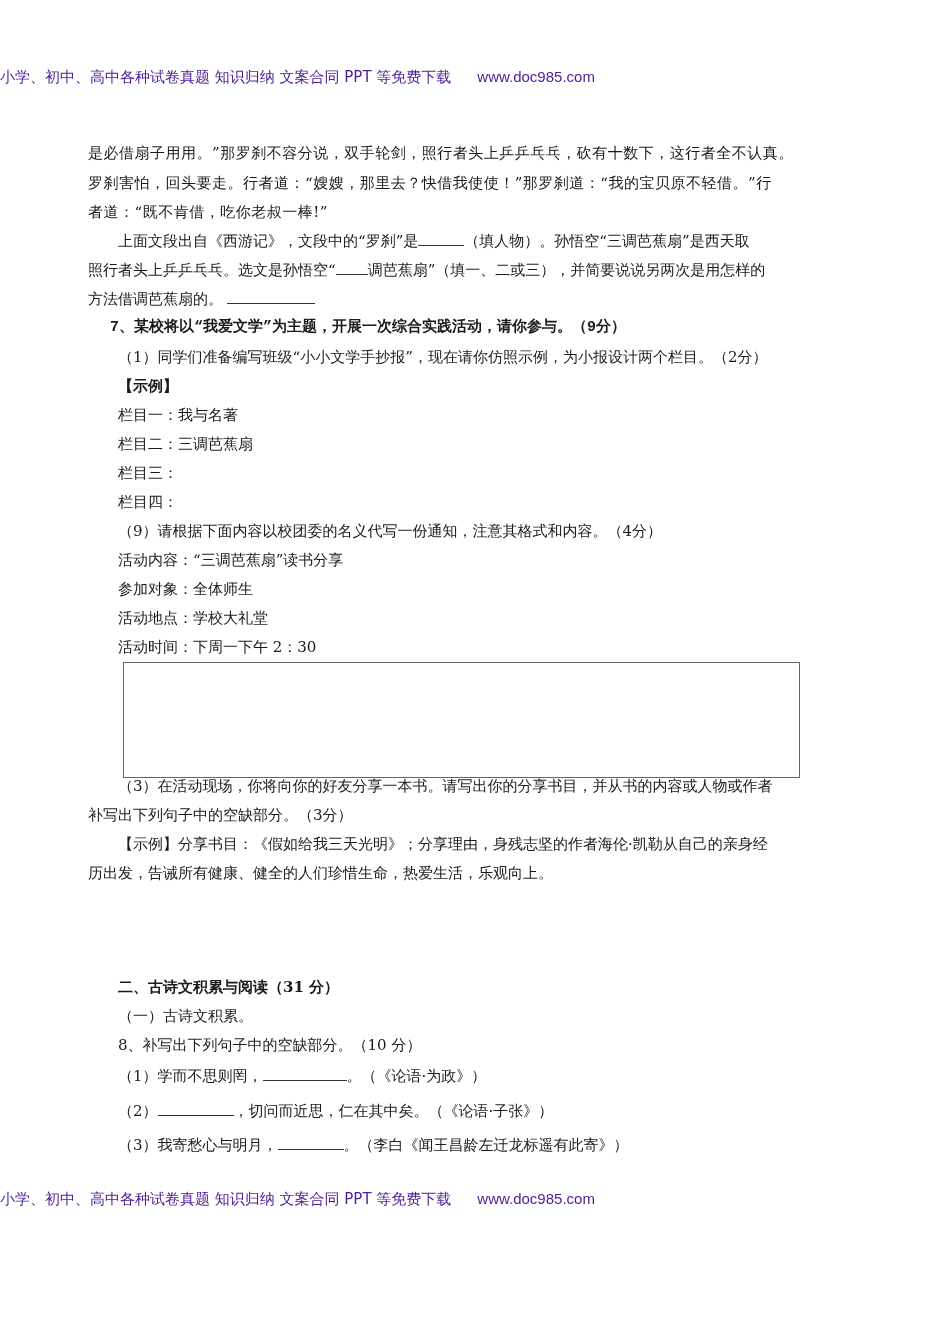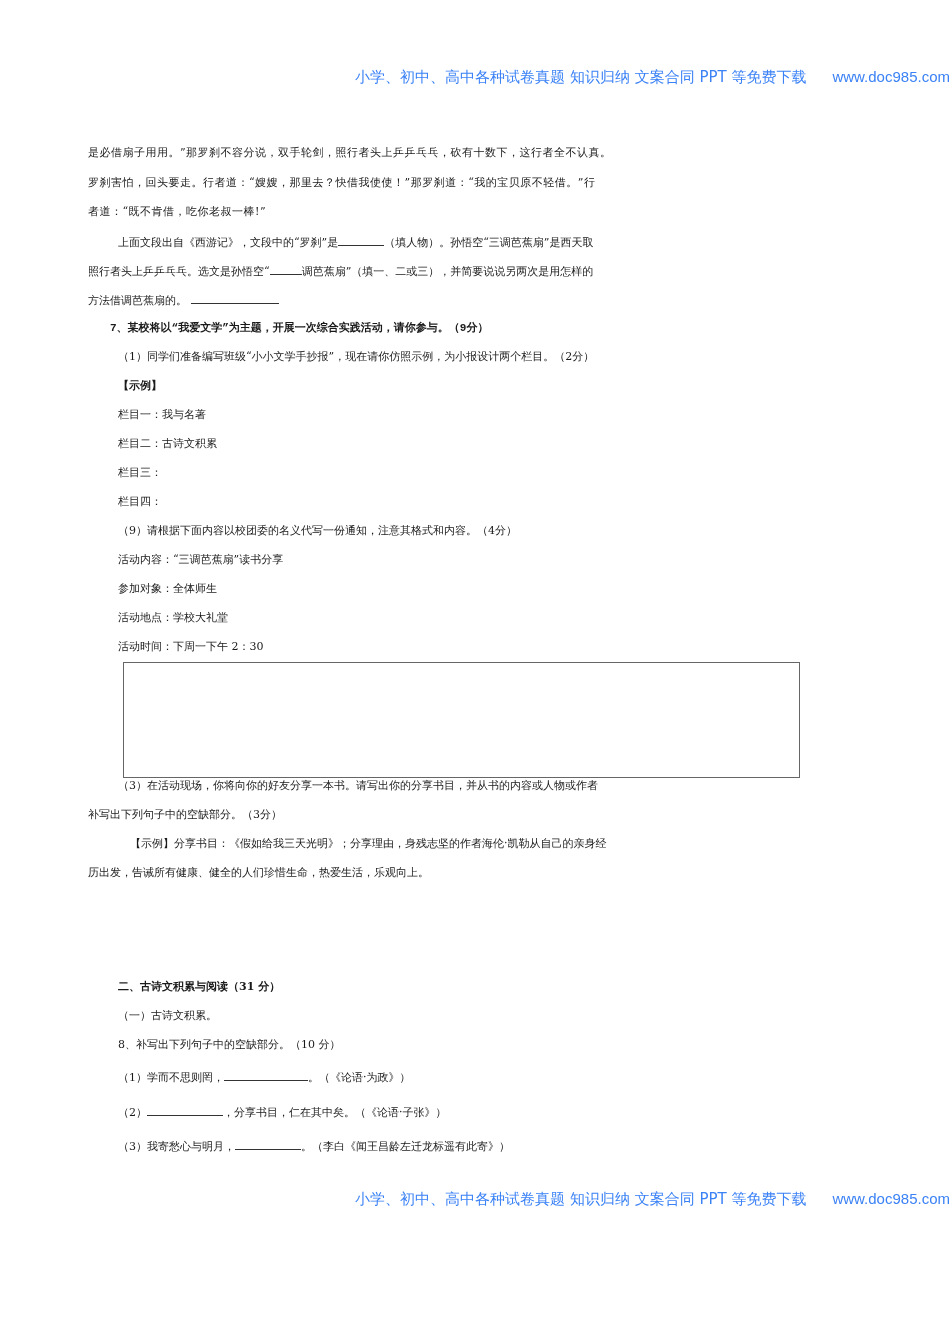--- a/index.html
+++ b/index.html
@@ -2,30 +2,30 @@
 <html><head>
   <meta charset="utf-8">
   <style>
     html, body { margin: 0; padding: 0; background: #ffffff; }
     body {
       width: 950px; height: 1344px; position: relative; overflow: hidden;
       font-family: "DejaVu Serif", "Liberation Serif", serif;
       color: #1a1a1a;
     }
     .header, .footer {
-      position: absolute; left: 0; width: 950px; text-align: right;
-      font-size: 15px; color: #3b82f6;
+      position: absolute; left: 0; width: 950px; text-align: left;
+      font-size: 15px; color: #4c1d95;
       font-family: "DejaVu Sans", "Liberation Sans", sans-serif;
       white-space: nowrap;
     }
     .header { top: 68px; }
     .footer { top: 1190px; }
     .header .url, .footer .url { margin-left: 26px; font-family: "Liberation Sans", sans-serif; font-size: 15px; }
     .line {
-      position: absolute; font-size: 11px; line-height: 20px; white-space: nowrap;
+      position: absolute; font-size: 15px; line-height: 20px; white-space: nowrap;
     }
     .kai { font-family: "DejaVu Serif", serif; letter-spacing: 0.5px; }
     .bold { font-weight: bold; }
     .blank { display: inline-block; border-bottom: 1px solid #333; height: 14px; vertical-align: baseline; }
     .notice-box {
       position: absolute; left: 123px; top: 662px; width: 677px; height: 116px;
       border: 1px solid #666; background: #fff; box-sizing: border-box;
     }
   </style>
 </head>
@@ -46,46 +46,46 @@
   <span>照行者头上乒乒乓乓。选文是孙悟空“</span><span class="blank" style="width:32px;"></span><span>调芭蕉扇”（填一、二或三），并简要说说另两次是用怎样的</span>
 </div>
 <div class="line" style="left:88px; top:289px;">
   <span>方法借调芭蕉扇的。</span><span class="blank" style="width:88px; margin-left:4px;"></span>
 </div>
 
 <div class="line" style="left:110px; top:318px;font-family:Liberation Mono, monospace;"><span class="bold">7、某校将以“我爱文学”为主题，开展一次综合实践活动，请你参与。（9分）</span></div>
 <div class="line" style="left:118px; top:347px;">（1）同学们准备编写班级“小小文学手抄报”，现在请你仿照示例，为小报设计两个栏目。（2分）</div>
 <div class="line bold" style="left:118px; top:376px;">【示例】</div>
 <div class="line" style="left:118px; top:405px;">栏目一：我与名著</div>
-<div class="line" style="left:118px; top:434px;">栏目二：古诗文积累</div>
+<div class="line" style="left:118px; top:434px;">栏目二：三调芭蕉扇</div>
 <div class="line" style="left:118px; top:463px;">栏目三：</div>
 <div class="line" style="left:118px; top:492px;">栏目四：</div>
 <div class="line" style="left:118px; top:521px;">（9）请根据下面内容以校团委的名义代写一份通知，注意其格式和内容。（4分）</div>
 <div class="line" style="left:118px; top:550px;">活动内容：“三调芭蕉扇”读书分享</div>
-<div class="line" style="left:118px; top:579px;font-family:Liberation Mono, monospace;">参加对象：全体师生</div>
+<div class="line" style="left:118px; top:579px;">参加对象：全体师生</div>
 <div class="line" style="left:118px; top:608px;">活动地点：学校大礼堂</div>
 <div class="line" style="left:118px; top:637px;">活动时间：下周一下午 2：30</div>
 
 <div class="line" style="left:118px; top:776px;">（3）在活动现场，你将向你的好友分享一本书。请写出你的分享书目，并从书的内容或人物或作者</div>
 <div class="line" style="left:88px; top:805px;">补写出下列句子中的空缺部分。（3分）</div>
 
 <div class="notice-box"></div>
 
-<div class="line" style="left:118px; top:834px;margin-left:12px;"><span>【示例】分享书目：《假如给我三天光明》；分享理由，身残志坚的作者海伦·凯勒从自己的亲身经</span></div>
+<div class="line" style="left:118px; top:834px;"><span>【示例】分享书目：《假如给我三天光明》；分享理由，身残志坚的作者海伦·凯勒从自己的亲身经</span></div>
 <div class="line" style="left:88px; top:863px;">历出发，告诫所有健康、健全的人们珍惜生命，热爱生活，乐观向上。</div>
 
 <div class="line bold" style="left:118px; top:977px;">二、古诗文积累与阅读（31 分）</div>
 <div class="line" style="left:118px; top:1006px;">（一）古诗文积累。</div>
 <div class="line" style="left:118px; top:1035px;">8、补写出下列句子中的空缺部分。（10 分）</div>
 
 <div class="line" style="left:118px; top:1066px;">
   <span>（1）学而不思则罔，</span><span class="blank" style="width:84px;"></span><span>。（《论语·为政》）</span>
 </div>
 <div class="line" style="left:118px; top:1101px;">
-  <span>（2）</span><span class="blank" style="width:76px;"></span><span>，分享书目，仁在其中矣。（《论语·子张》）</span>
+  <span>（2）</span><span class="blank" style="width:76px;"></span><span>，切问而近思，仁在其中矣。（《论语·子张》）</span>
 </div>
 <div class="line" style="left:118px; top:1135px;">
   <span>（3）我寄愁心与明月，</span><span class="blank" style="width:66px;"></span><span>。（李白《闻王昌龄左迁龙标遥有此寄》）</span>
 </div>
 
 <div class="footer">
   <span>小学、初中、高中各种试卷真题  知识归纳  文案合同  PPT 等免费下载</span><span class="url">www.doc985.com</span>
 </div>
 
 </body></html>

